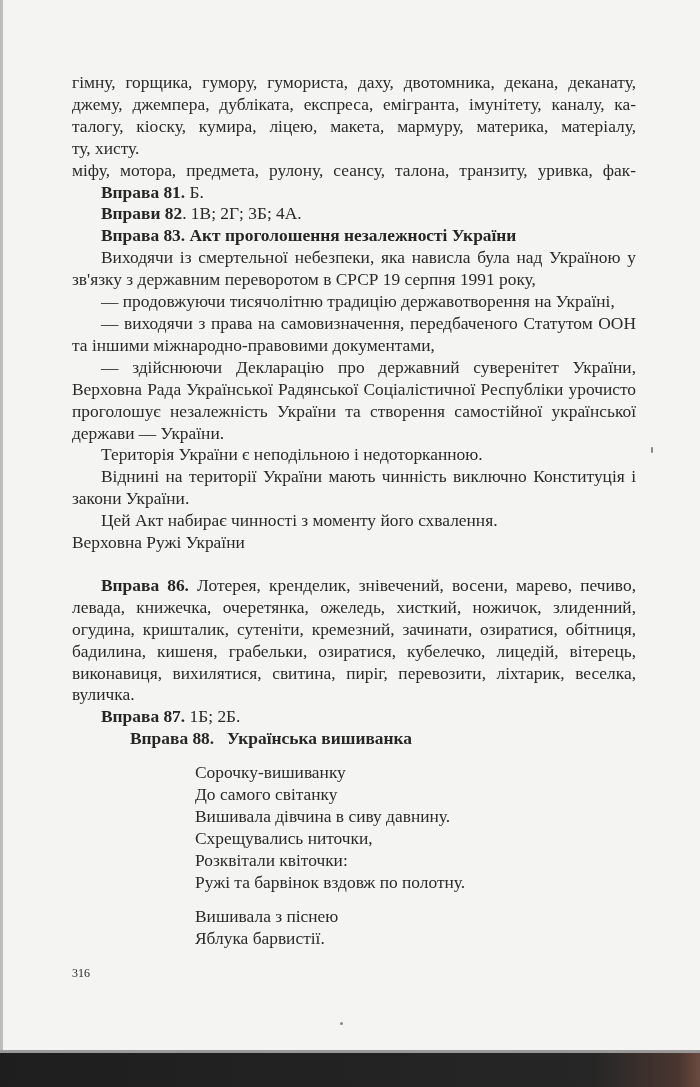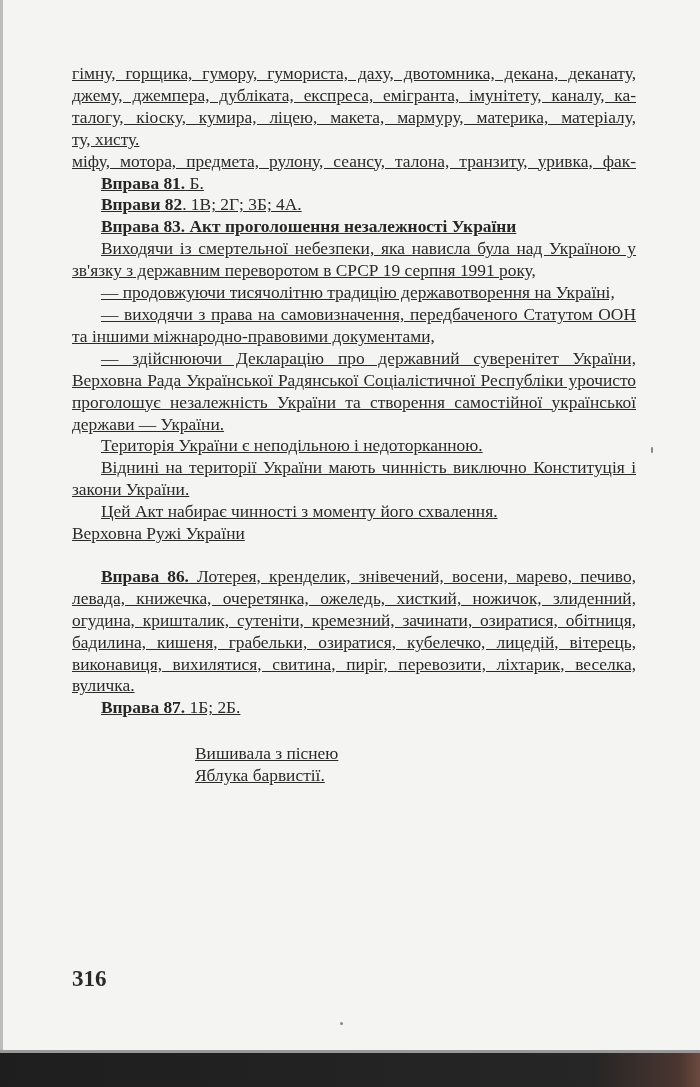--- a/index.html
+++ b/index.html
@@ -8,36 +8,36 @@
     background: #f4f4f2;
     position: relative;
     font-family: "Liberation Serif", "DejaVu Serif", serif;
     color: #2a2a2a;
   }
   .left-edge {
     position: absolute; left: 0; top: 0; width: 3px; height: 1050px;
     background: #bdbdbd;
   }
   .page {
-    position: absolute; left: 72px; top: 63px; width: 564px;
-    font-size: 17.4px; line-height: 21.9px; text-decoration: underline;
+    position: absolute; left: 72px; top: 72px; width: 564px;
+    font-size: 17.4px; line-height: 21.9px;
   }
   .p { margin: 0; text-align: justify; text-align-last: left; }
   .ind { text-indent: 29px; }
   .jl { text-align: justify; text-align-last: justify; }
   b { font-weight: bold; color: #262626; }
   .right { text-align: right; }
   .gap { height: 21px; }
   .poem { margin-left: 123px; }
   .poem .line { margin: 0; white-space: nowrap; }
   .stanza-gap { height: 12px; }
   .exhead { display: inline-block; width: 126px; }
   .pagenum {
     position: absolute; left: 72px; top: 966px;
-    font-size: 23px; font-weight: bold; color: #2a2a2a;
+    font-size: 12px; font-weight: normal; color: #2a2a2a;
   }
   .bottom-bar {
     position: absolute; left: 0; top: 1053px; width: 700px; height: 34px;
     background: linear-gradient(to right, #1e1e1e 0%, #262626 85%, #4a3630 97%, #6b4a40 100%);
   }
   .bottom-line {
     position: absolute; left: 0; top: 1050px; width: 700px; height: 3px;
     background: #9a9a9a;
   }
   .speck { position: absolute; width: 3px; height: 3px; border-radius: 50%; background: #888; }
@@ -74,24 +74,35 @@
   <p class="p right">Верховна Ружі України</p>
 
   <div class="gap"></div>
 
   <p class="p ind">
     <b>Вправа 86.</b><span> Лотерея, кренделик, знівечений, восени, марево, печиво, левада, книжечка, очеретянка, ожеледь, хисткий, ножичок, злиденний, огудина, кришталик, сутеніти, кремезний, зачинати, озиратися, обітниця, бадилина, кишеня, грабельки, озиратися, кубелечко, лицедій, вітерець, виконавиця, вихилятися, свитина, пиріг, перевозити, ліхтарик, веселка, вуличка.</span>
   </p>
   <p class="p ind">
     <b>Вправа 87.</b><span> 1Б; 2Б.</span>
   </p>
+  <p class="p ind">
+    <b class="exhead">Вправа 88.</b><b>Українська вишиванка</b>
+  </p>
 
   <div class="stanza-gap"></div>
 
   <div class="poem">
+    <div>
+      <p class="line">Сорочку-вишиванку</p>
+      <p class="line">До самого світанку</p>
+      <p class="line">Вишивала дівчина в сиву давнину.</p>
+      <p class="line">Схрещувались ниточки,</p>
+      <p class="line">Розквітали квіточки:</p>
+      <p class="line">Ружі та барвінок вздовж по полотну.</p>
+    </div>
     <div class="stanza-gap"></div>
     <div>
       <p class="line">Вишивала з піснею</p>
       <p class="line">Яблука барвистії.</p>
     </div>
   </div>
 </div>
 
 <div class="pagenum">316</div>
 

